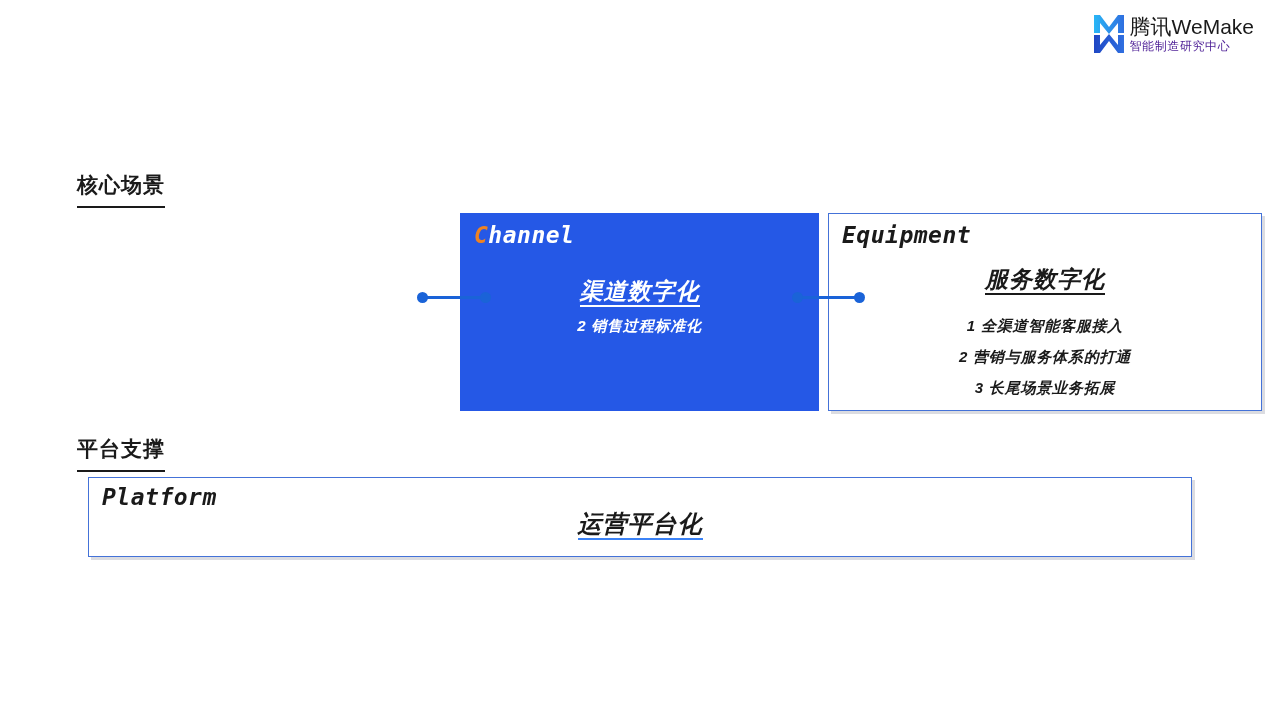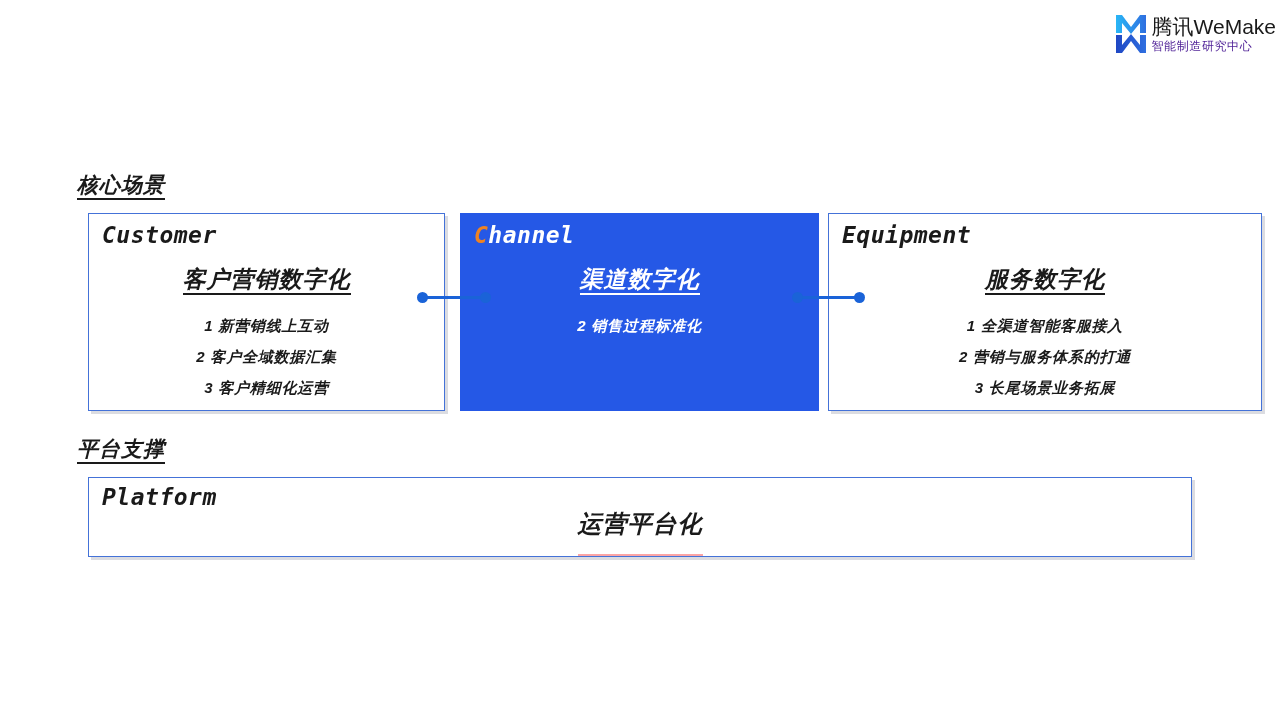--- a/index.html
+++ b/index.html
@@ -13,21 +13,21 @@
     background: #ffffff;
     font-family: "Liberation Sans", "DejaVu Sans", sans-serif;
     overflow: hidden;
     position: relative;
   }
 
   
   .logo-area {
     position: absolute;
     top: 14px;
-    right: 4px;
+    right: 26px;
     display: flex;
     align-items: center;
     gap: 6px;
   }
   .logo-mark {
     width: 30px;
     height: 40px;
     flex: 0 0 auto;
   }
   .logo-text-block {
@@ -51,25 +51,24 @@
     white-space: nowrap;
     margin-top: 2px;
   }
 
   
   .section-label {
     position: absolute;
     left: 77px;
     font-size: 21px;
     font-weight: 700;
-    font-style: italic;
     color: #1a1a1a;
     letter-spacing: 1px;
     border-bottom: 2px solid #1a1a1a;
-    padding-bottom: 1px;
+    padding-bottom: 9px;
     line-height: 1.2;
   }
   #label-core  { top: 172px; }
   #label-plat  { top: 436px; }
 
   
   .cards-row {
     position: absolute;
     left: 88px;
     top: 213px;
@@ -117,21 +116,21 @@
     font-size: 23px;
     font-weight: 700;
     font-style: italic;
     color: #1a1a1a;
     letter-spacing: 1px;
   }
   .card-title span {
     border-bottom: 2px solid #1a1a1a;
     padding-bottom: 1px;
   }
-  .card.blue .card-title { color: #ffffff; }
+  .card.blue .card-title { color: #ffffff; margin-top: 12px; }
   .card.blue .card-title span { border-bottom-color: #ffffff; }
 
   .card-list {
     position: absolute;
     top: 96px;
     width: 100%;
     text-align: center;
   }
   .card-list .li {
     font-size: 15px;
@@ -189,22 +188,22 @@
     top: 30px;
     width: 100%;
     text-align: center;
     font-size: 24px;
     font-weight: 700;
     font-style: italic;
     color: #1a1a1a;
     letter-spacing: 1px;
   }
   #platform-card .plat-title span {
-    border-bottom: 2px solid #fca5a5;
-    padding-bottom: 17px;
+    border-bottom: 2px solid #3b82f6;
+    padding-bottom: 1px;
   }
 </style>
 </head>
 <body>
 
 <div class="logo-area">
   <svg class="logo-mark" viewBox="0 0 30 40">
     <defs>
       <linearGradient id="gradTop" x1="0" y1="0" x2="1" y2="0">
         <stop offset="0%" stop-color="#29b6f6"></stop>
@@ -222,31 +221,20 @@
     <div class="logo-title">腾讯WeMake</div>
     <div class="logo-sub">智能制造研究中心</div>
   </div>
 </div>
 
 <div class="section-label" id="label-core">核心场景</div>
 <div class="section-label" id="label-plat">平台支撑</div>
 
 <div class="cards-row">
 
-  <div class="card white" id="card-customer">
-    <div class="card-eng">
-      <span class="accent-slot">C</span><span>ustomer</span>
-    </div>
-    <div class="card-title"><span>客户营销数字化</span></div>
-    <div class="card-list">
-      <div class="li">1 新营销线上互动</div>
-      <div class="li">2 客户全域数据汇集</div>
-      <div class="li">3 客户精细化运营</div>
-    </div>
-  </div>
 
   <div class="card blue" id="card-channel">
     <div class="card-eng">
       <span class="accent">C</span><span>hannel</span>
     </div>
     <div class="card-title"><span>渠道数字化</span></div>
     <div class="card-list">
       <div class="li">2 销售过程标准化</div>
     </div>
   </div>

